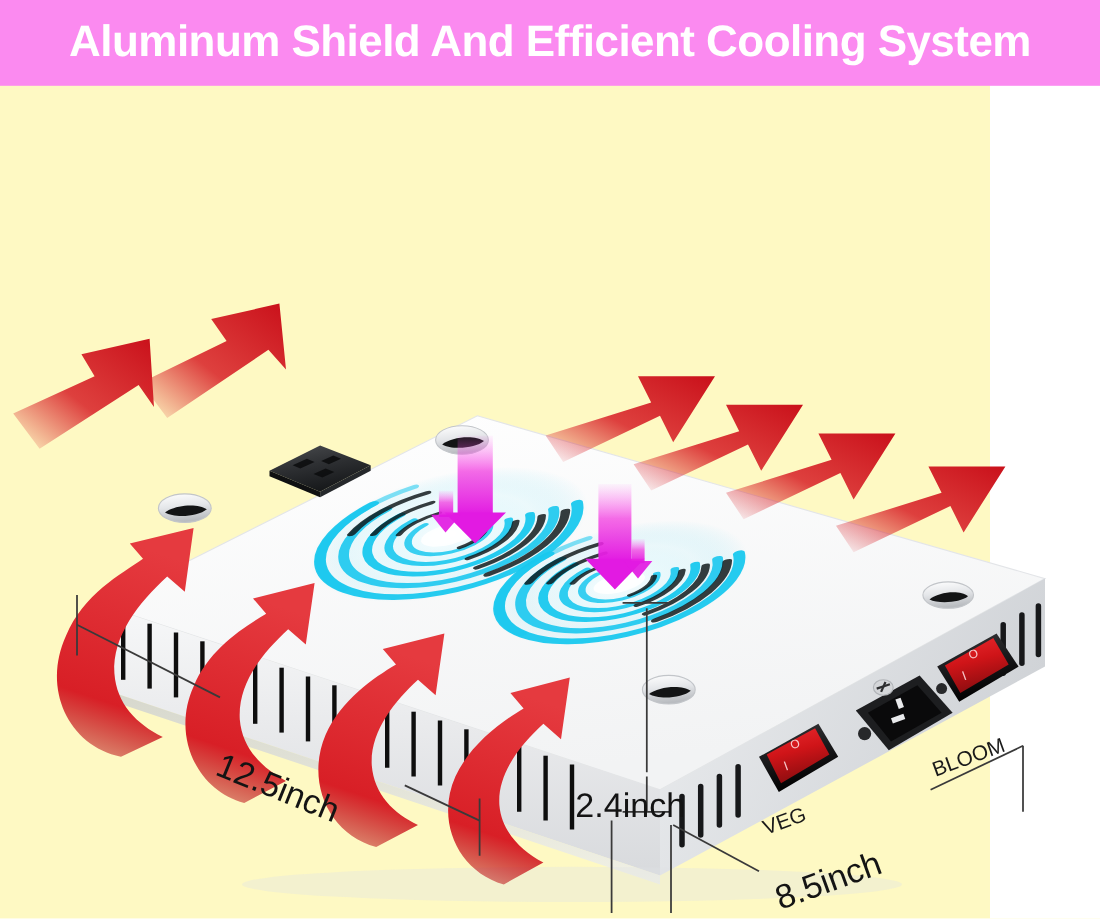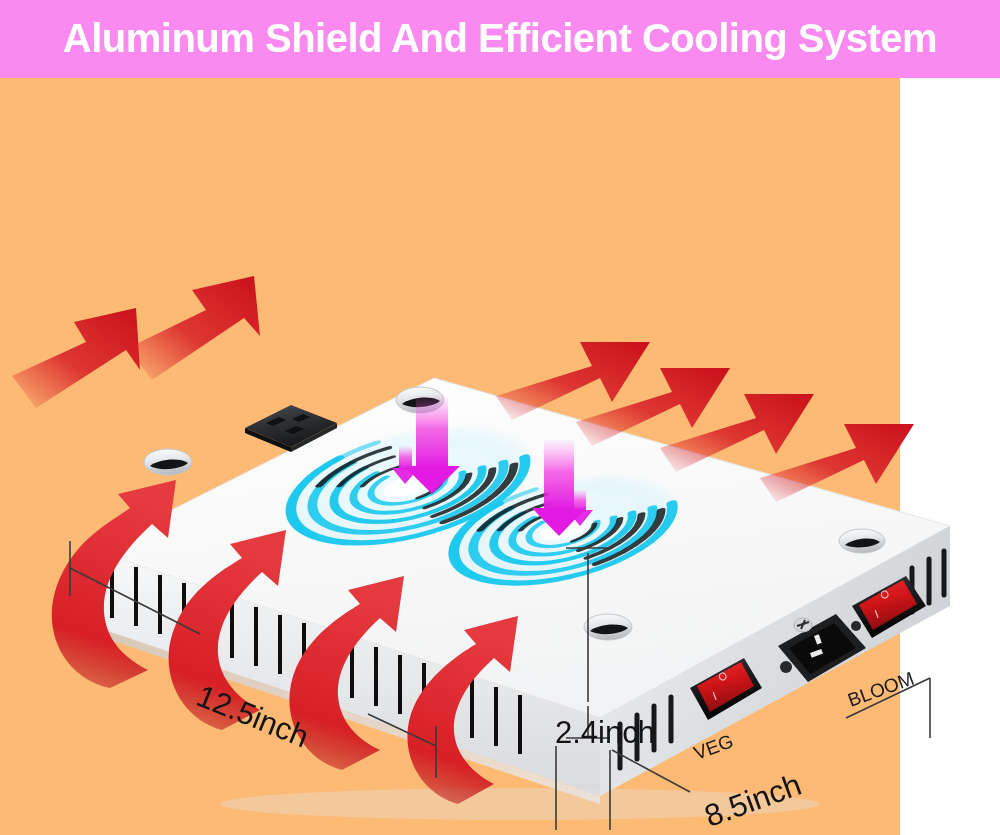--- a/index.html
+++ b/index.html
@@ -2,21 +2,21 @@
 <html><head>
 <meta charset="utf-8">
 <style>
   html, body {
     margin: 0; padding: 0;
     width: 1000px; height: 835px;
     background: #ffffff;
     font-family: "Liberation Sans", sans-serif;
     overflow: hidden;
   }
-  #root { position: relative; width: 900px; height: 835px; background: #fdba74; }
+  #root { position: relative; width: 900px; height: 835px; background: #fef9c3; }
 
   
   .banner {
     position: absolute; left: 0; top: 0; width: 1000px; height: 78px;
     background: #fb8af0;
     display: flex; align-items: center; justify-content: center;
   }
   .banner-title {
     color: #ffffff;
     font-family: "Liberation Sans", sans-serif;
@@ -35,21 +35,21 @@
   
   .dim-label {
     position: absolute;
     font-family: "Liberation Sans", sans-serif;
     font-size: 31px;
     color: #141414;
     white-space: nowrap;
     letter-spacing: 0px;
   }
   #dim-width-label  { left: 205px; top: 600px; transform: rotate(22deg); transform-origin: left top; }
-  #dim-height-label { left: 523px; top: 637px; margin-left: 32px; }
+  #dim-height-label { left: 523px; top: 637px; }
   #dim-depth-label  { left: 700px; top: 723px; transform: rotate(-20deg); transform-origin: left top; }
 
   .switch-label {
     position: absolute;
     font-family: "Liberation Sans", sans-serif;
     font-size: 19px;
     color: #1a1a1a;
     white-space: nowrap;
   }
   #veg-label   { left: 691px; top: 666px; transform: rotate(-20deg); transform-origin: left top; }

